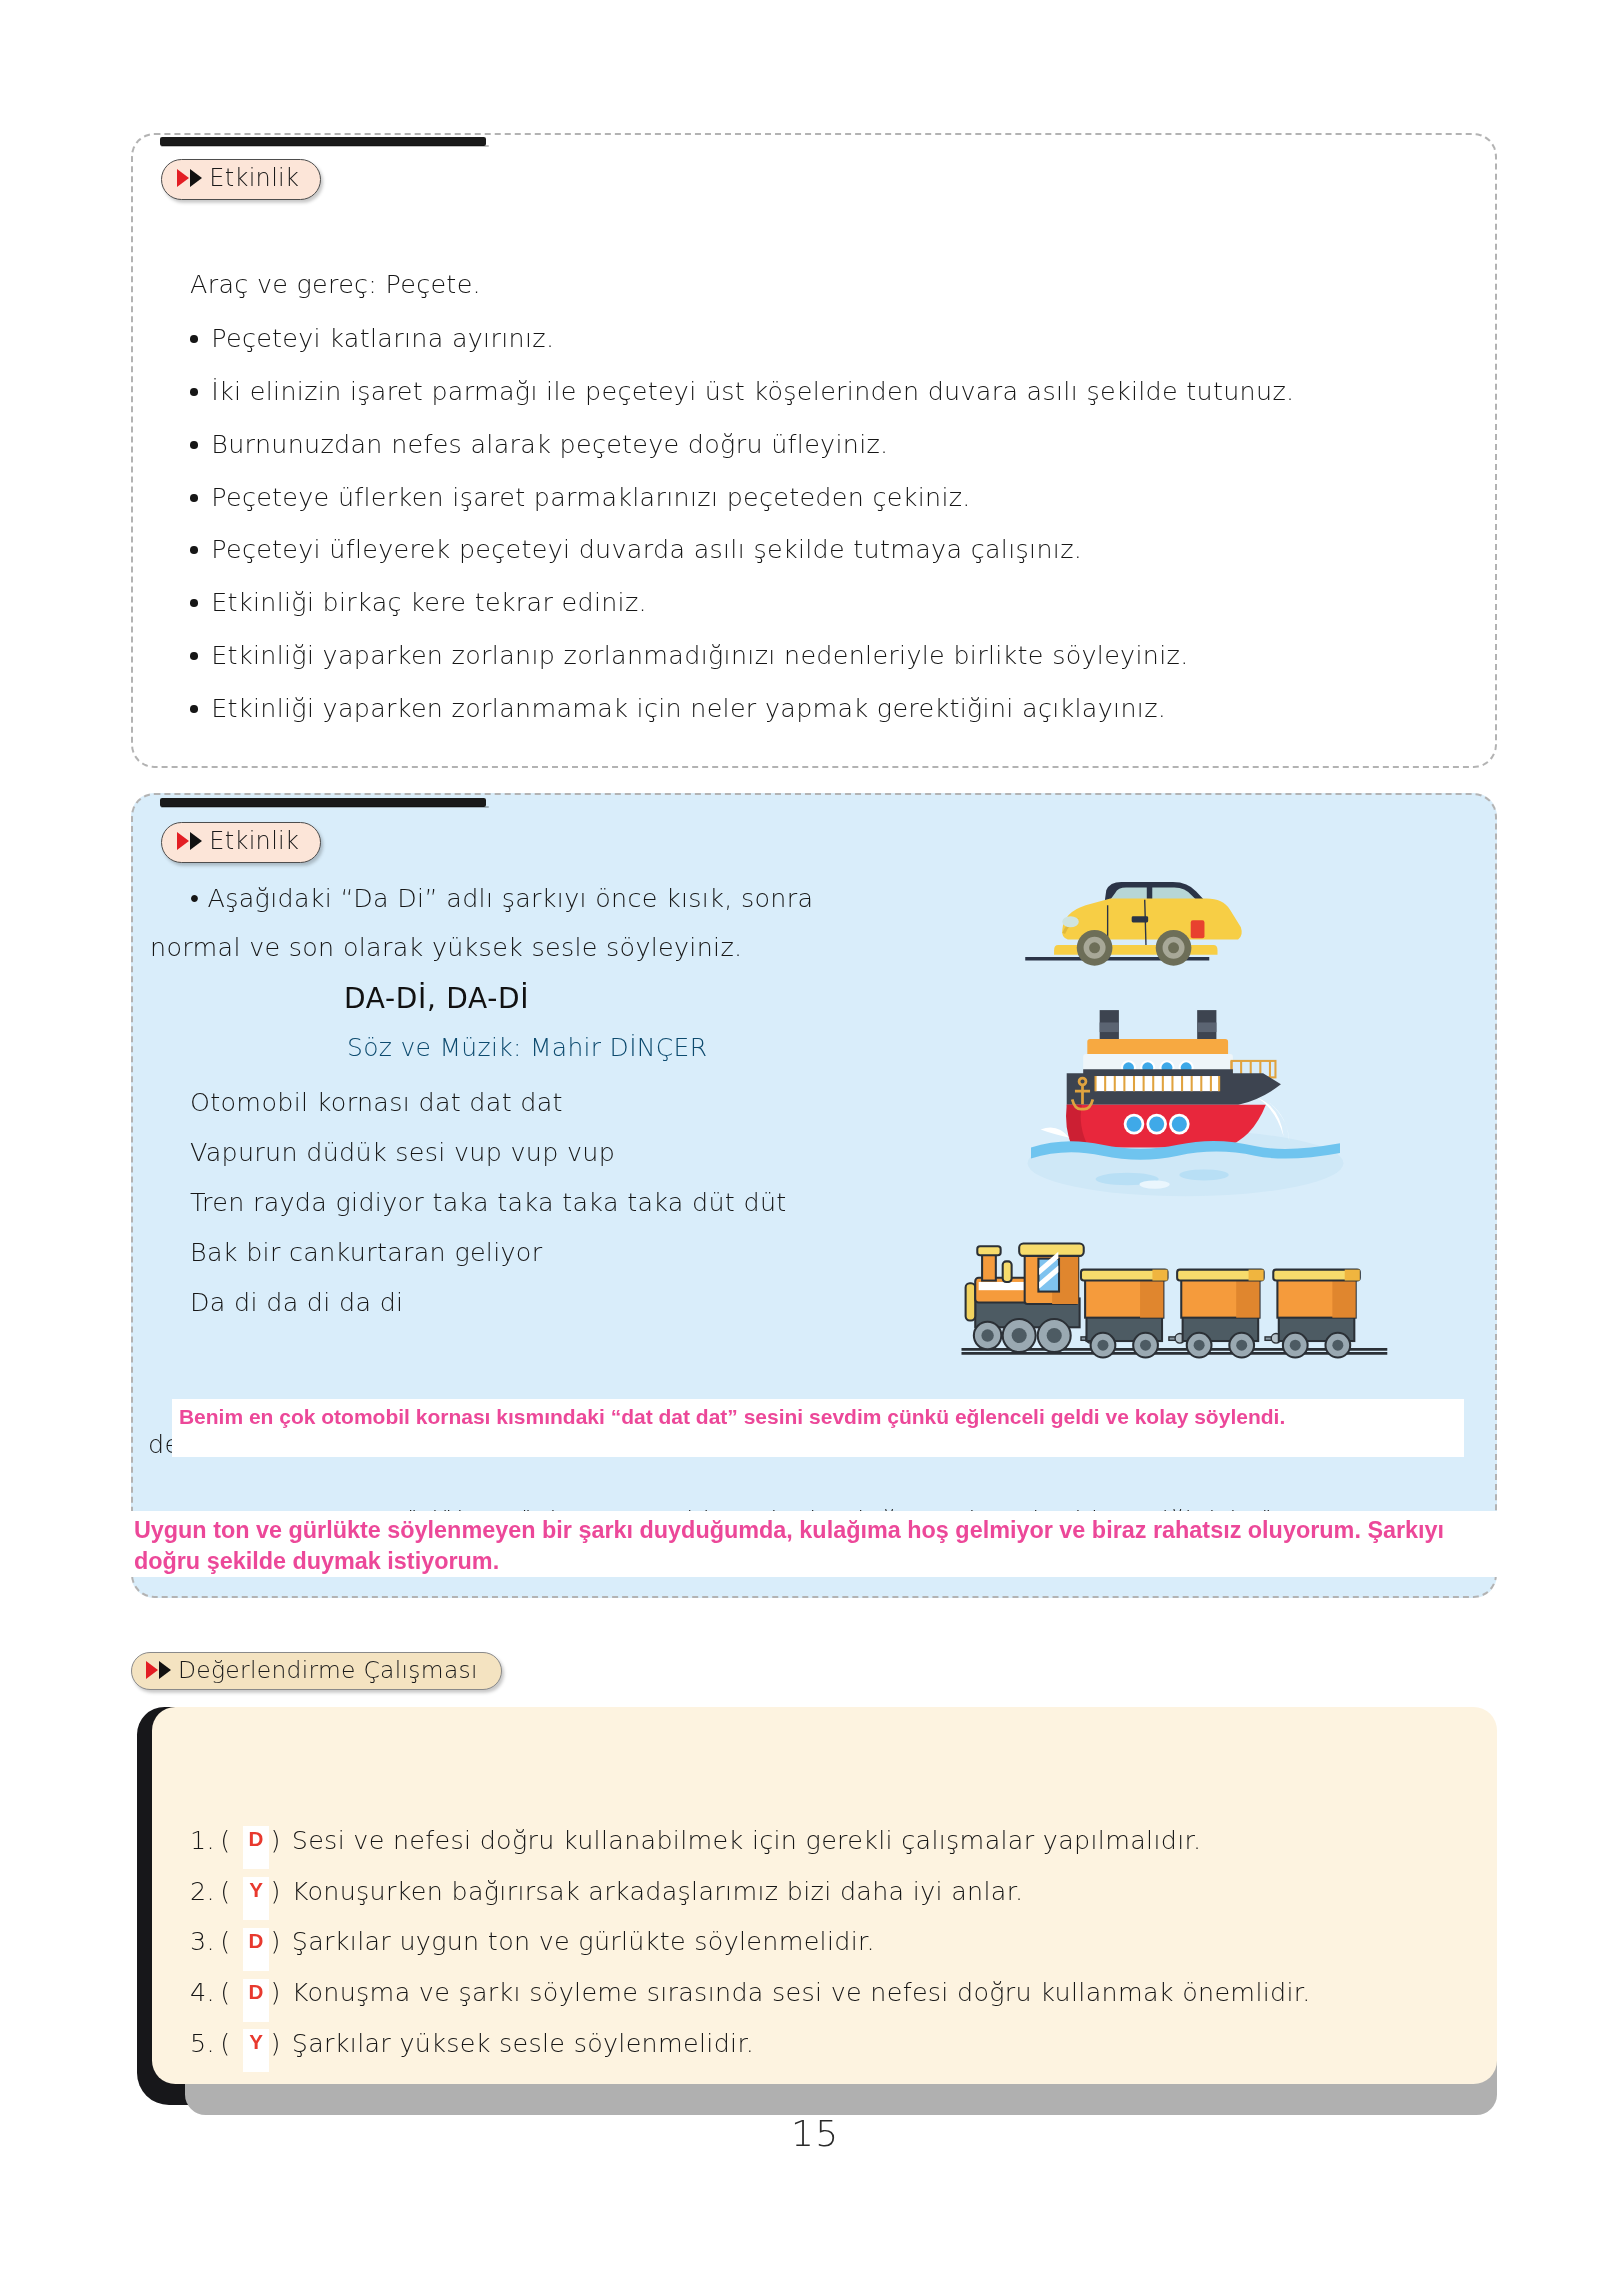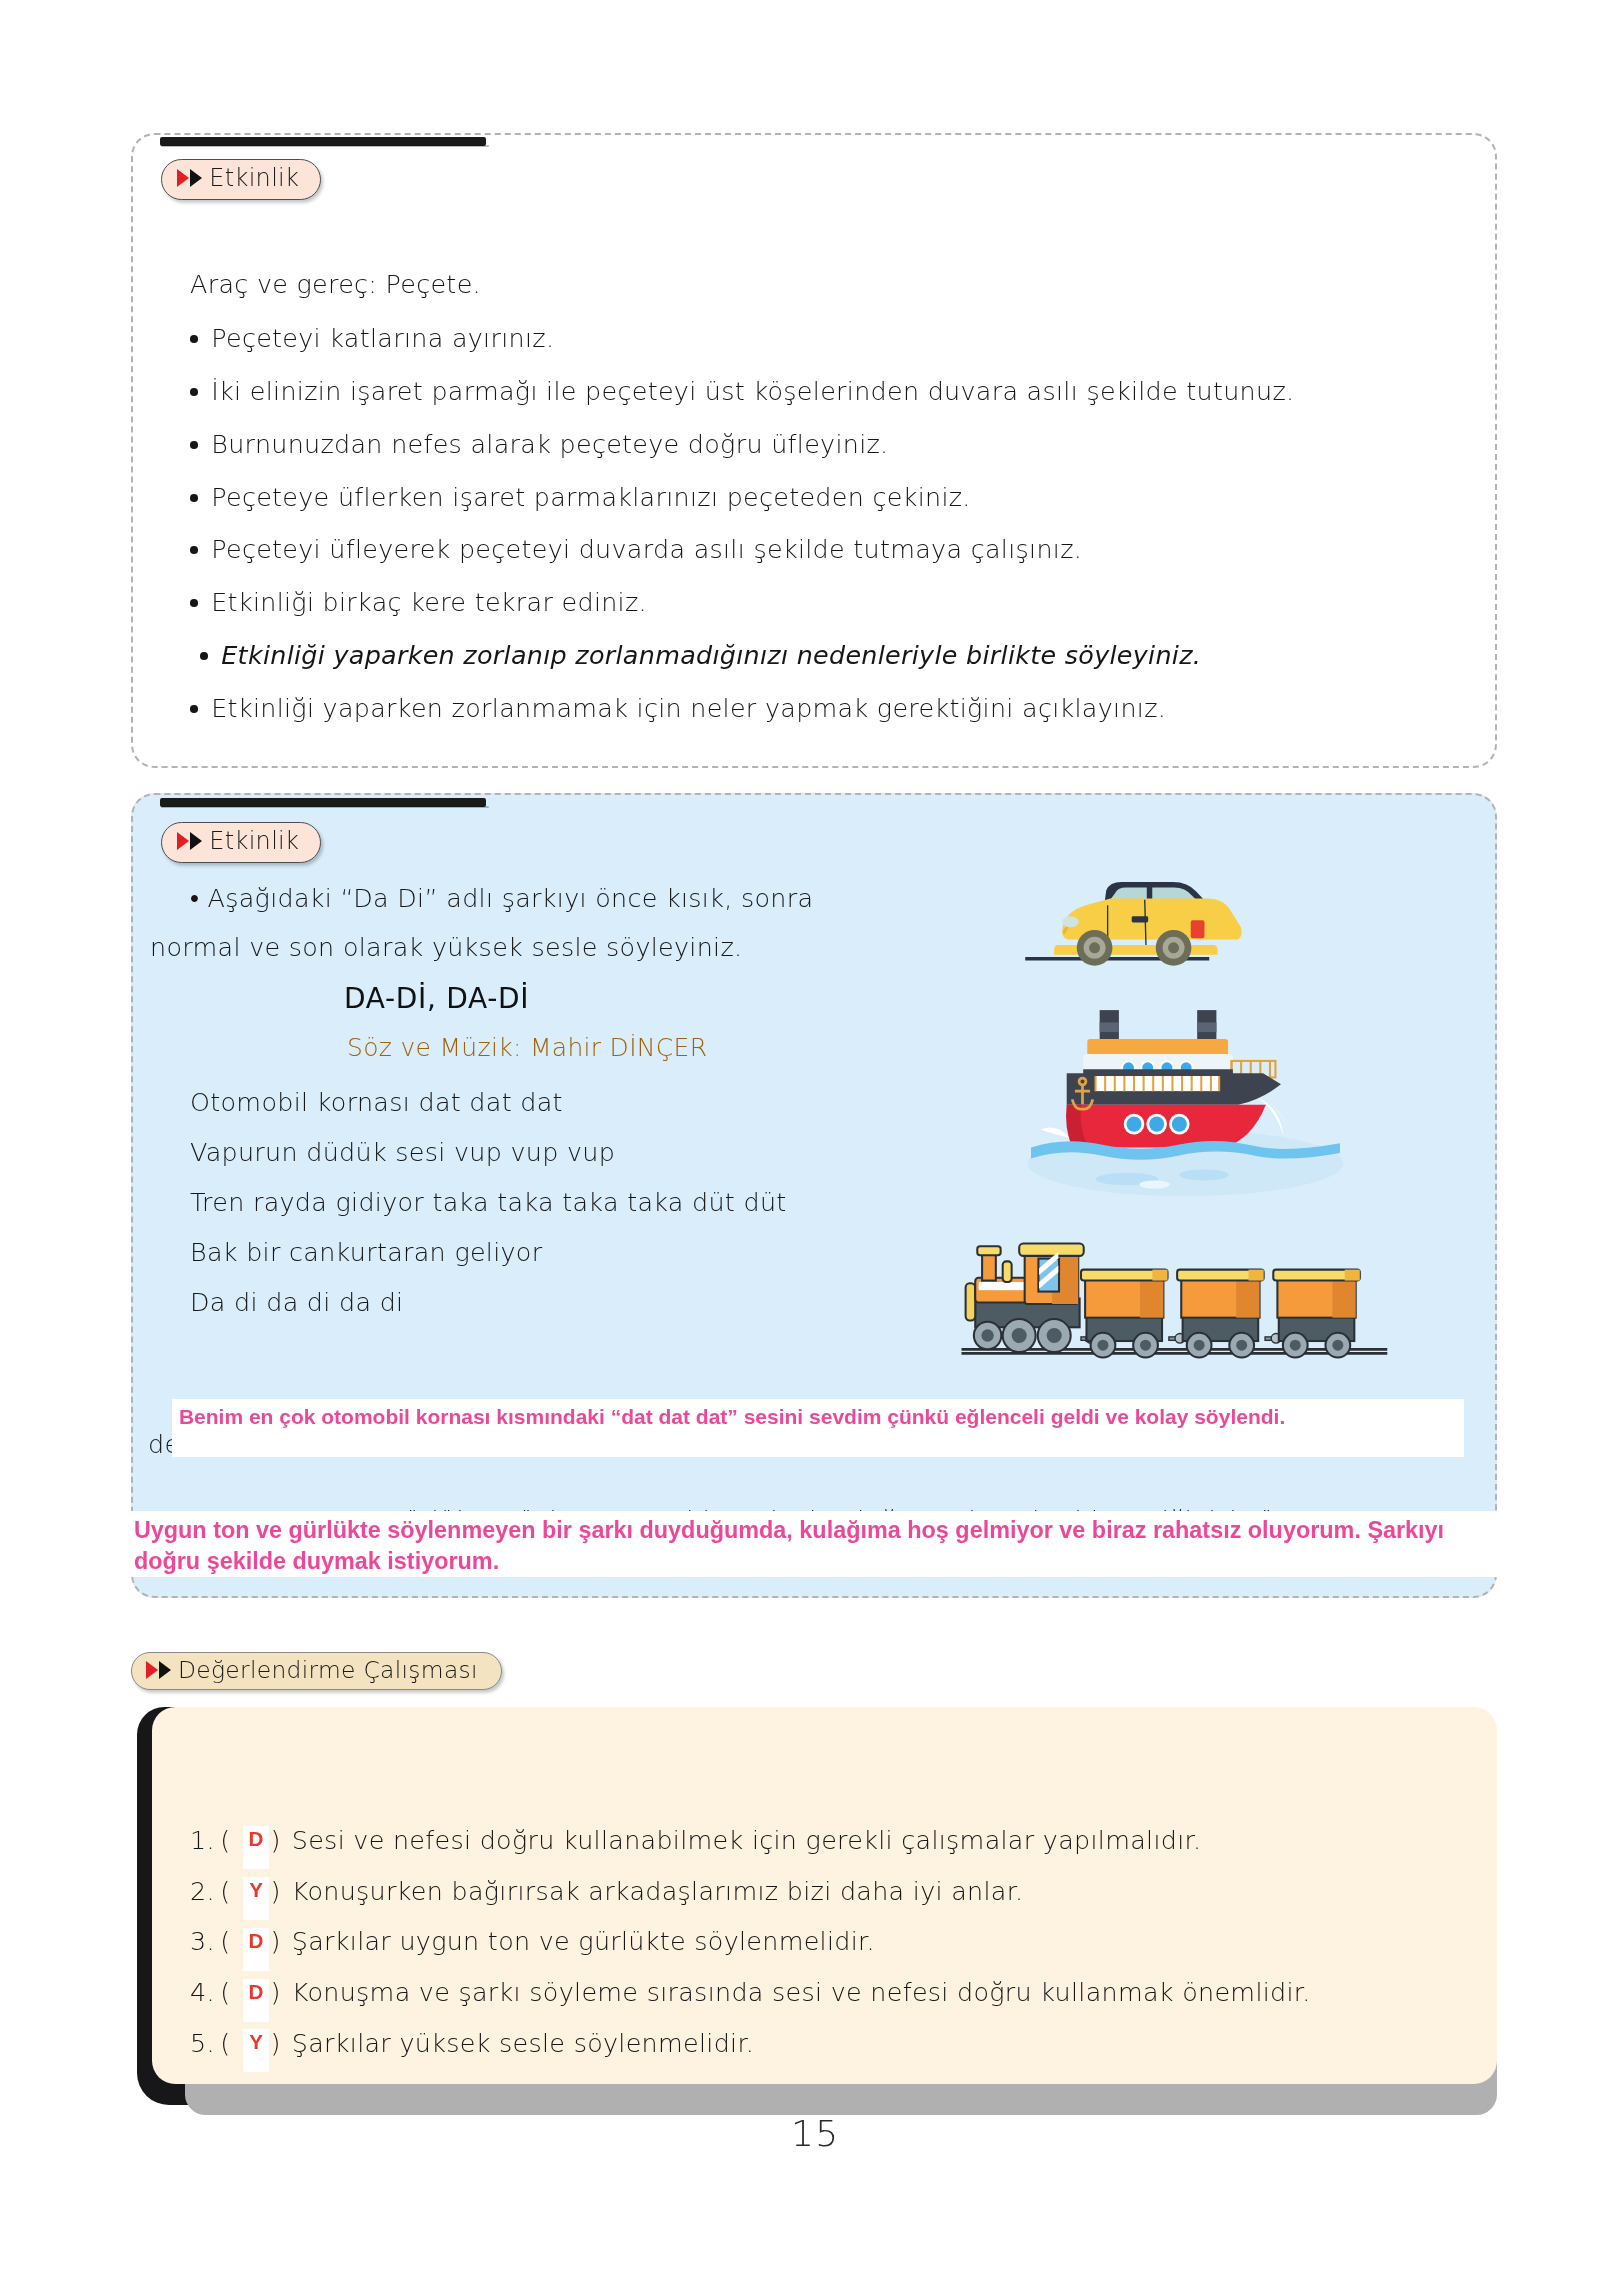--- a/index.html
+++ b/index.html
@@ -68,21 +68,21 @@
   .line{position:absolute;white-space:nowrap;}
   .bullet-row{position:absolute;display:flex;align-items:flex-start;}
   .bullet-row .dot{
     width:7.6px;height:7.6px;border-radius:50%;background:#161616;
     margin-right:13.7px;margin-top:12.4px;flex:0 0 auto;
   }
   .bullet-row .txt{white-space:nowrap;}
 
   
   .song-title{position:absolute;font-size:28px;font-weight:400;color:#111;letter-spacing:0.7px;}
-  .song-credit{position:absolute;font-size:25px;color:#a16207;}
+  .song-credit{position:absolute;font-size:25px;color:#0c4a6e;}
 
   
   .answer-overlay{
     position:absolute;
     background:#ffffff;
     color:#ec4899;
     font-family:"Liberation Sans", sans-serif;
     font-weight:bold;
     line-height:1.32;
     padding:4.1px 6.9px 6.9px 6.9px;
@@ -167,21 +167,21 @@
     <span class="txt" style="font-size:25.4px;">Peçeteye üflerken işaret parmaklarınızı peçeteden çekiniz.</span>
   </div>
   <div class="ht bullet-row" style="left:190px;top:534px;">
     <span class="dot"></span>
     <span class="txt" style="font-size:25.4px;">Peçeteyi üfleyerek peçeteyi duvarda asılı şekilde tutmaya çalışınız.</span>
   </div>
   <div class="ht bullet-row" style="left:190px;top:587px;">
     <span class="dot"></span>
     <span class="txt" style="font-size:25.4px;">Etkinliği birkaç kere tekrar ediniz.</span>
   </div>
-  <div class="ht bullet-row" style="left:200px;top:640px;font-style:italic;">
+  <div class="ht bullet-row" style="left:190px;top:640px;">
     <span class="dot"></span>
     <span class="txt" style="font-size:25.4px;">Etkinliği yaparken zorlanıp zorlanmadığınızı nedenleriyle birlikte söyleyiniz.</span>
   </div>
   <div class="ht bullet-row" style="left:190px;top:693px;">
     <span class="dot"></span>
     <span class="txt" style="font-size:25.4px;">Etkinliği yaparken zorlanmamak için neler yapmak gerektiğini açıklayınız.</span>
   </div>
 
   <div class="act-box" style="left:131px;top:793px;width:1366px;height:805px;background:#d9edfa;">
   </div>

